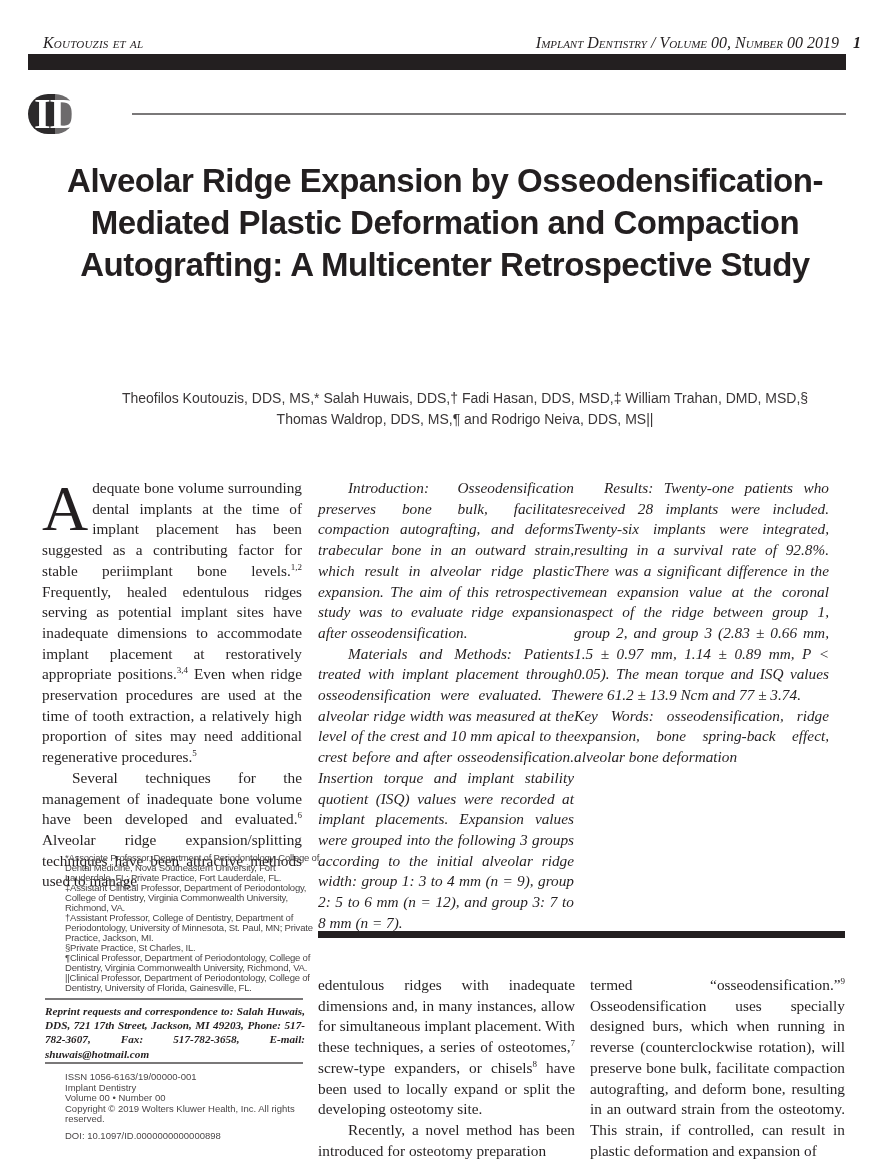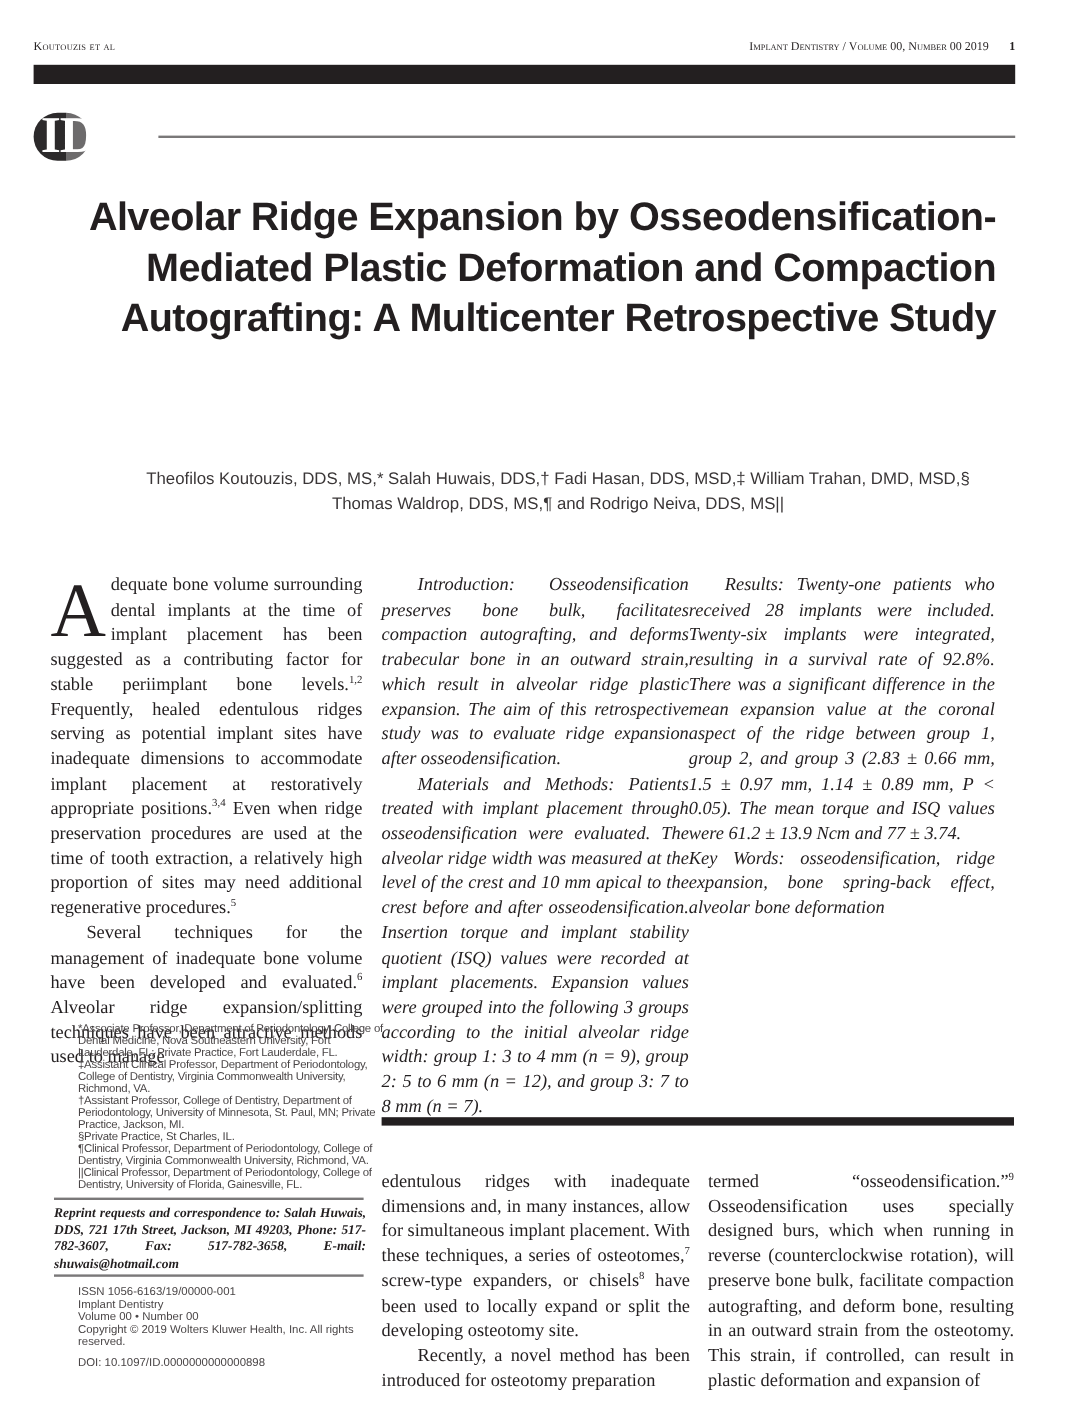--- a/index.html
+++ b/index.html
@@ -1,32 +1,32 @@
 <!DOCTYPE html>
 <html><head>
 <meta charset="utf-8">
 <style>
   html, body { margin: 0; padding: 0; background: #ffffff; }
   body { width: 889px; height: 1174px; position: relative; overflow: hidden; color: #231f20; }
   .serif { font-family: "Liberation Serif", "DejaVu Serif", serif; }
   .sans { font-family: "Liberation Sans", "DejaVu Sans", sans-serif; margin-left: 20px; }
 
-  .running-head { position: absolute; top: 34px; left: 28px; width: 818px; height: 20px; font-size: 10px; }
+  .running-head { position: absolute; top: 34px; left: 43px; width: 818px; height: 20px; font-size: 16px; font-style: italic; }
   .running-head .left { position: absolute; left: 0; top: 0; font-variant: small-caps; letter-spacing: 0.2px; }
   .running-head .right { position: absolute; right: 22px; top: 0; font-variant: small-caps; }
   .running-head .page { position: absolute; right: 0; top: 0; font-weight: bold; }
   .top-bar { position: absolute; top: 54px; left: 28px; width: 818px; height: 16px; background: #231f20; }
 
   .logo { position: absolute; top: 94px; left: 28px; width: 46px; height: 40px; }
   .logo-left { position: absolute; left: 0; top: 0; width: 27px; height: 40px; background: #2c2a2b; border-radius: 20px 0 0 20px; }
   .logo-right { position: absolute; left: 27px; top: 0; width: 20px; height: 40px; background: #6d6b6c; border-radius: 0 20px 20px 0; }
   .logo-text { position: absolute; left: 6px; top: 1px; font-size: 43px; font-weight: bold; color: #ffffff; letter-spacing: -1px; line-height: 38px; }
   .logo-rule { position: absolute; top: 113px; left: 132px; width: 714px; height: 2px; background: #7a7879; }
 
-  .title { position: absolute; top: 160px; left: 60px; width: 770px; text-align: right; font-size: 33px; line-height: 42px; font-weight: bold; letter-spacing: -0.5px; color: #231f20; }
+  .title { position: absolute; top: 160px; left: 60px; width: 770px; text-align: center; font-size: 33px; line-height: 42px; font-weight: bold; letter-spacing: -0.5px; color: #231f20; }
   .authors { position: absolute; top: 388px; left: 40px; width: 810px; text-align: center; font-size: 14px; line-height: 21px; color: #3a3637; }
 
   .col { position: absolute; font-size: 15.3px; line-height: 20.7px; text-align: justify; hyphens: manual; }
   .col p { margin: 0; }
   .col1 { top: 478px; left: 42px; width: 260px; }
   .dropcap { float: left; font-size: 64px; line-height: 54px; margin: 4px 4px -4px 0; font-family: "Liberation Serif", serif; }
   .indent { text-indent: 30px; }
   sup { font-size: 9px; line-height: 0; vertical-align: 6px; }
 
   .abs { font-style: italic; font-size: 15.3px; line-height: 20.7px; }

